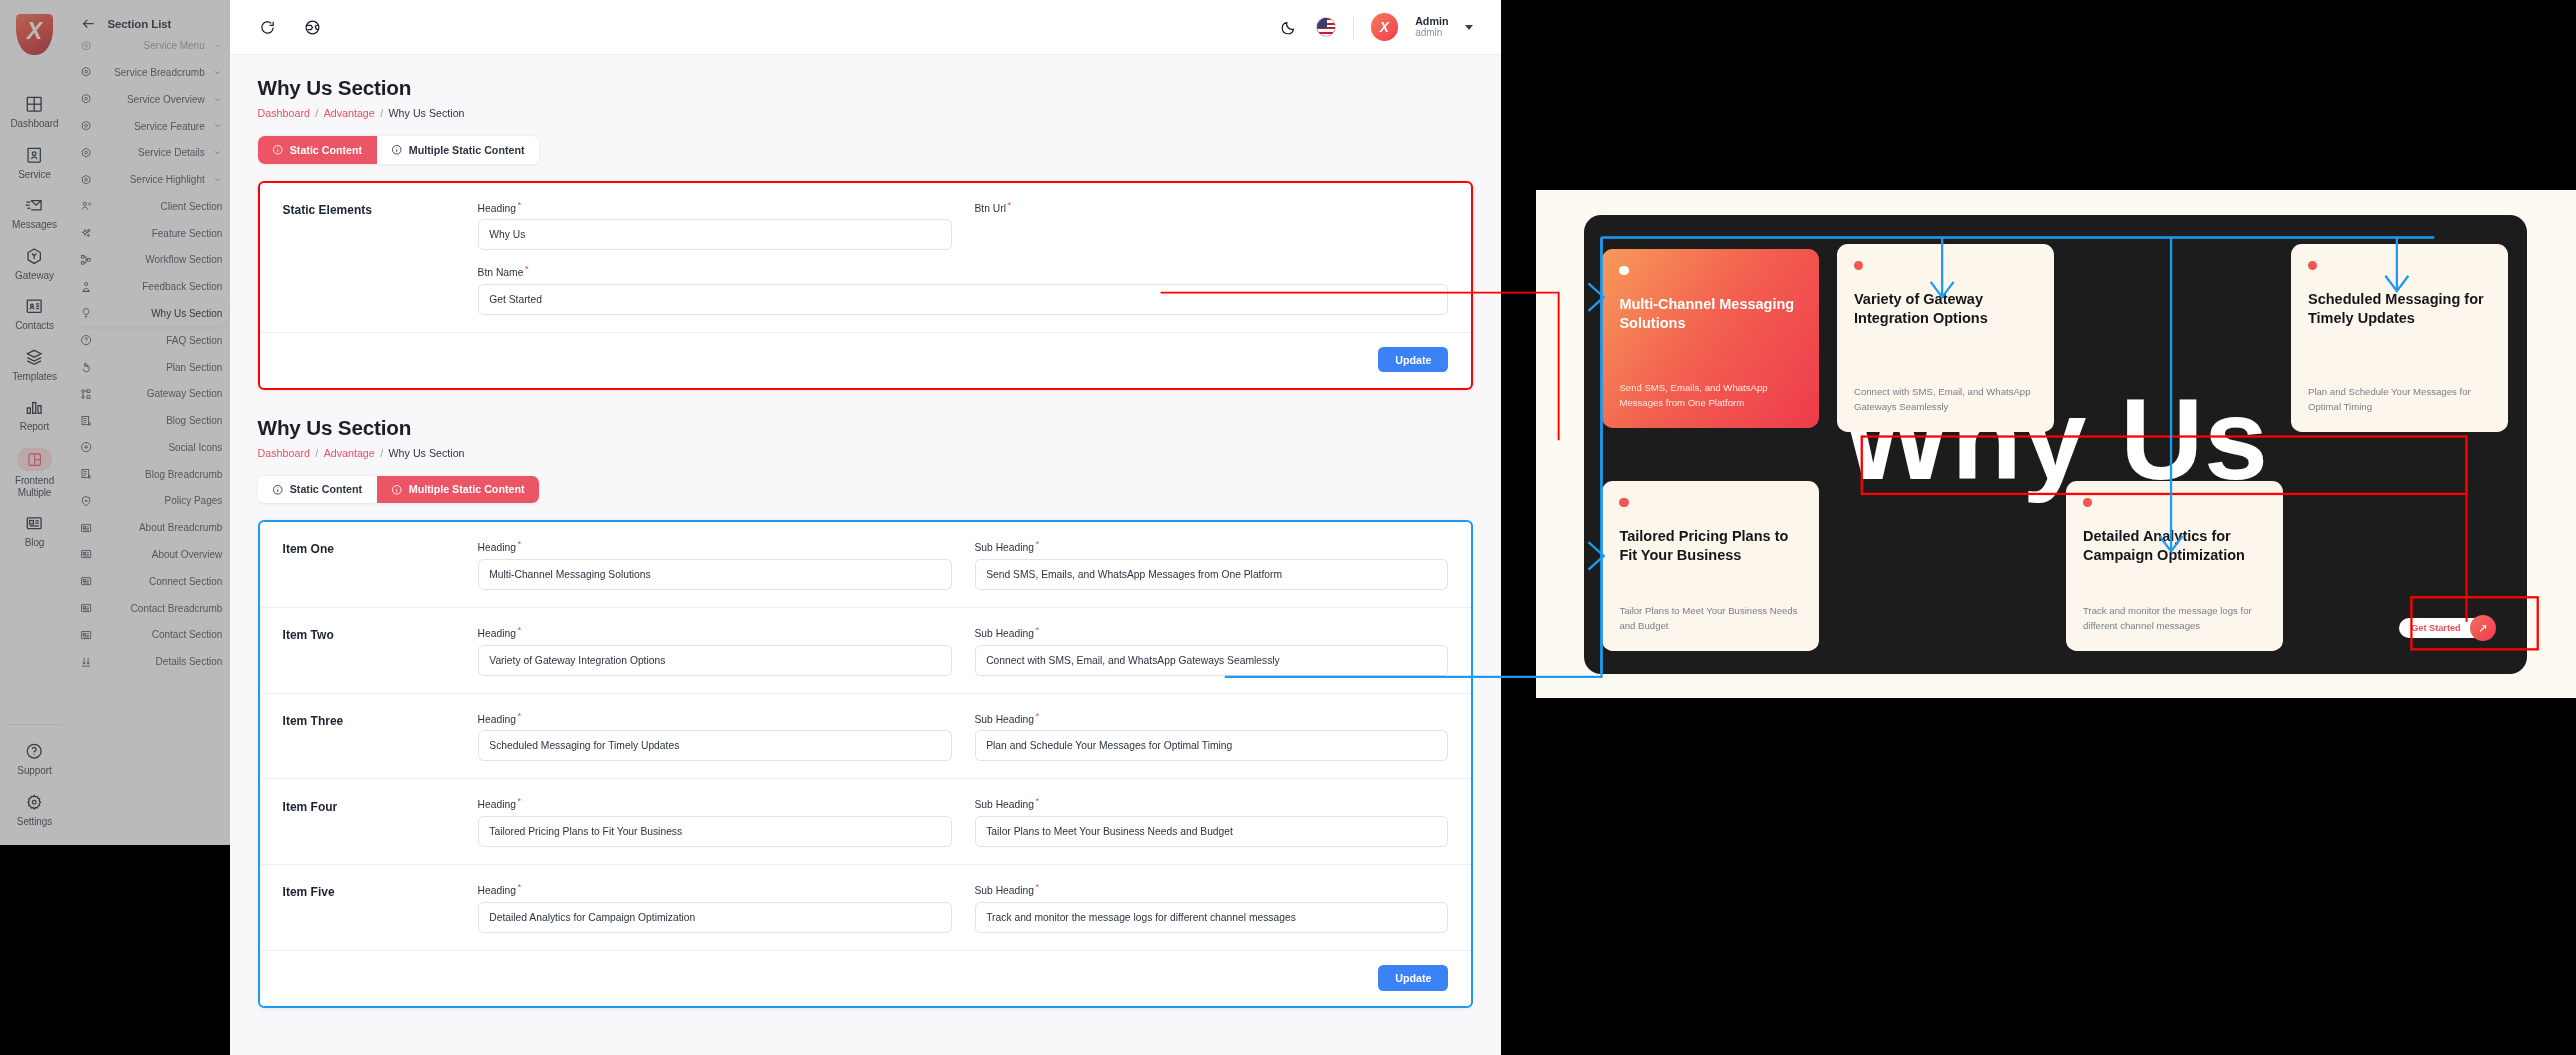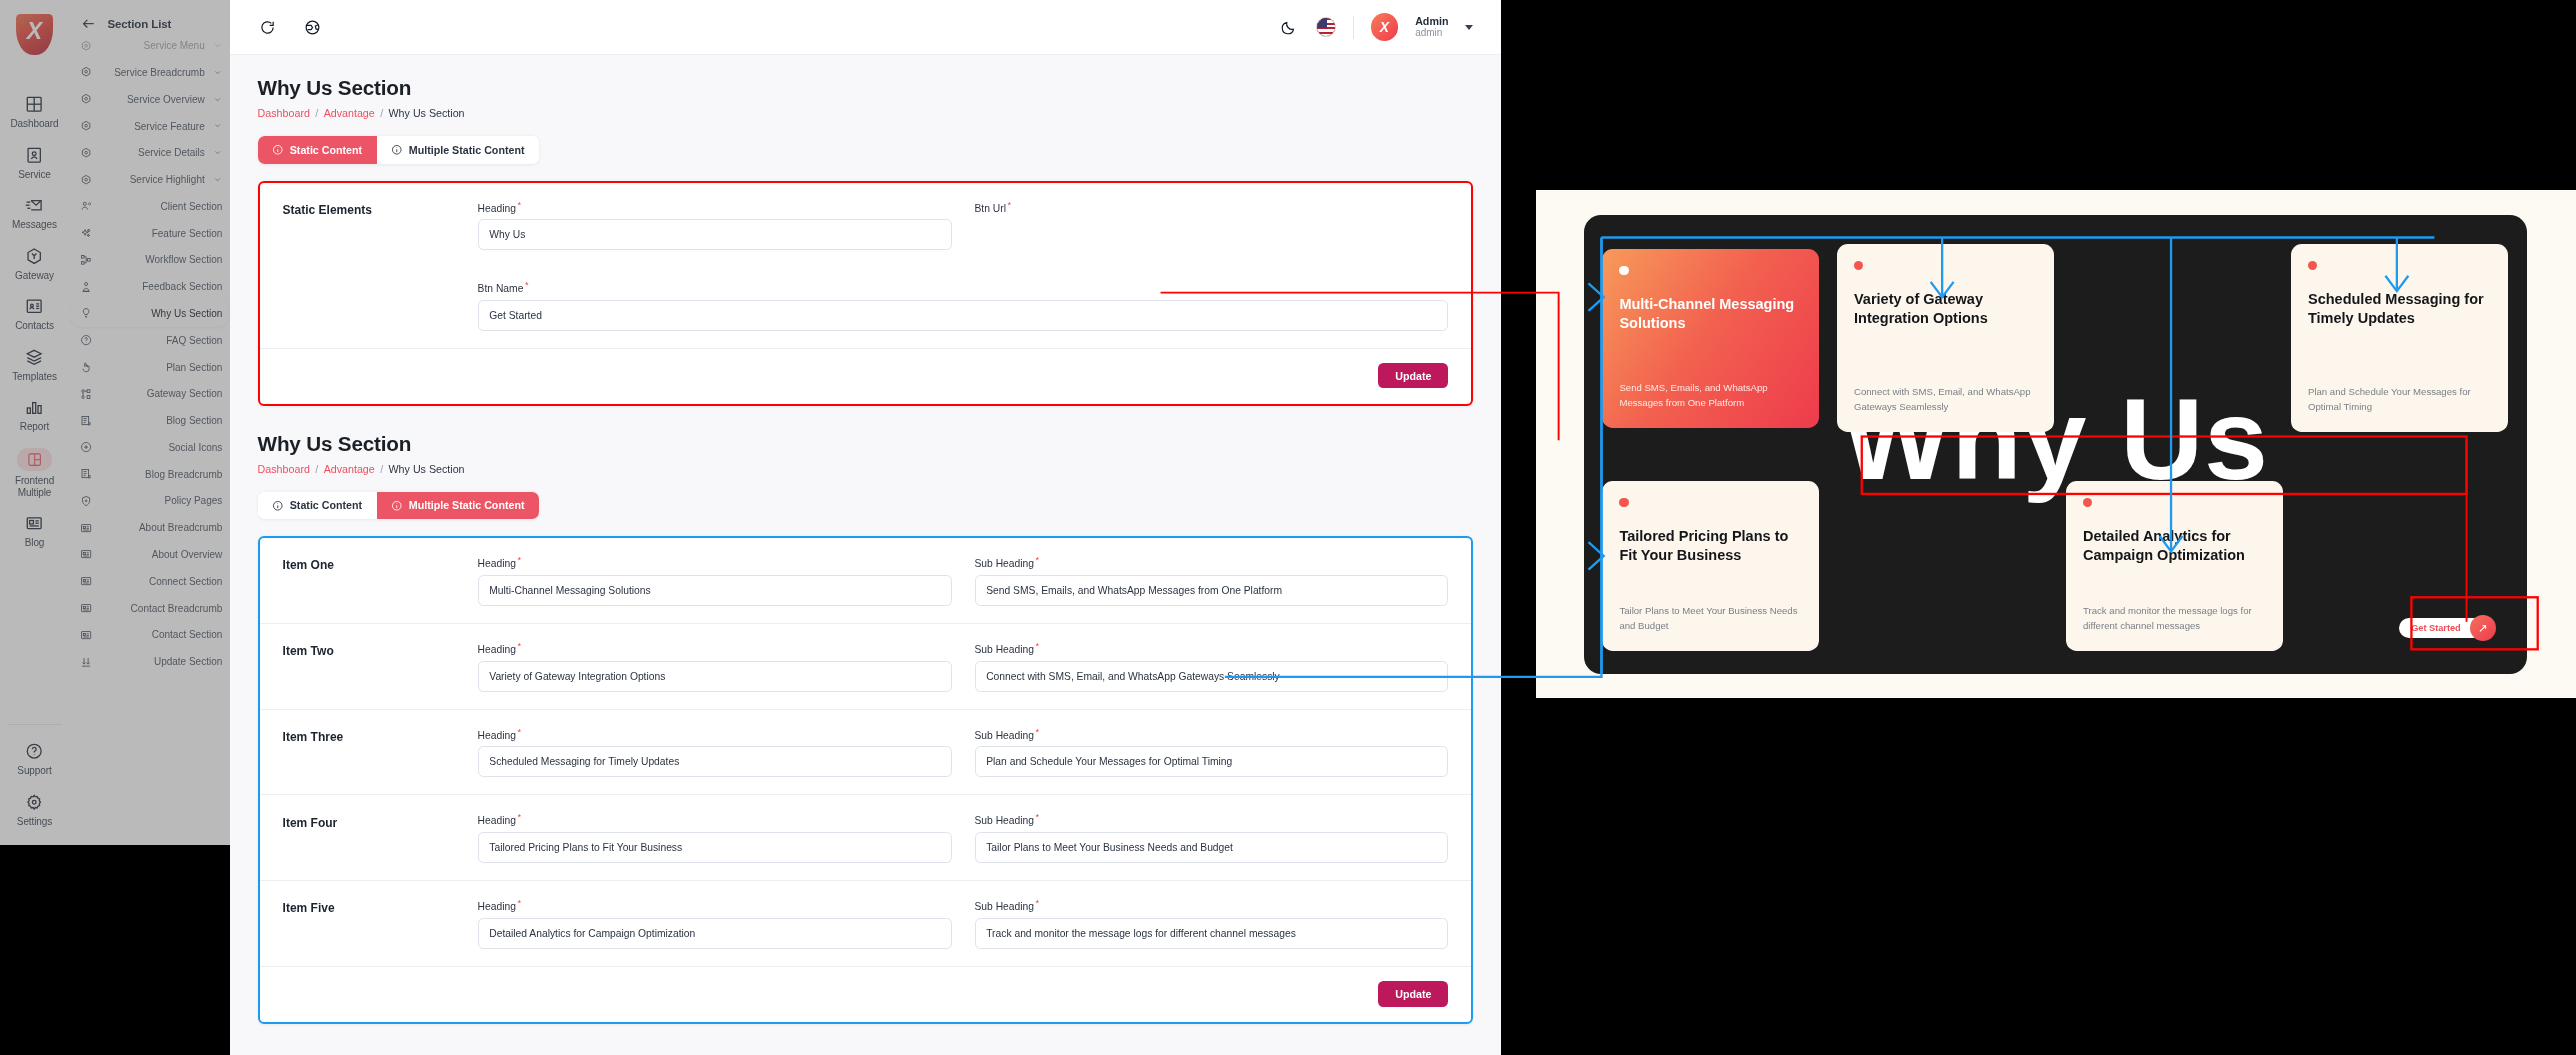--- a/index.html
+++ b/index.html
@@ -121,36 +121,36 @@
 
   .card {
     margin-top: 17px; background:#fff; border-radius: 6.1px;
     box-shadow: 0 0.8px 3.1px rgba(20,24,40,.07);
   }
   .card.outline-red { border: 2.3px solid #ff0000; }
   .card.outline-blue { border: 2.3px solid #1e9bf0; }
 
   .row { display:flex; padding: 17px 23px 0 23px; }
   .row .rowlabel { width: 195px; flex:0 0 195px; font-size:12px; font-weight:700; color:#1b2430; padding-top:3.1px;}
-  .fields { flex:1; display:flex; flex-wrap:wrap; gap: 16px 23px; }
+  .fields { flex:1; display:flex; flex-wrap:wrap; gap: 0 23px; }
   .fld { display:flex; flex-direction:column; }
   .fld.half { width: calc(50% - 11.5px); }
   .fld.full { width: 100%; }
   .fld .lab { font-size:10.3px; color:#2b3342; margin-bottom:5.4px; }
   .fld .lab .req { color:#ef4444; font-size:9.2px; vertical-align:super; margin-left:1.5px;}
   .fld input {
     height: 31px; border:0.8px solid #dfe2ea; border-radius:5.4px; padding: 0 10.7px;
     font-size:10.3px; color:#2b3342; font-family:"Liberation Sans",sans-serif;
     background:#fff; outline:none; width:100%;
   }
   .fld .spacer { height: 13.8px; }
   .divider { height:0.8px; background:#eceef3; margin: 17px 0 0 0; }
   .cardfoot { display:flex; justify-content:flex-end; padding: 13.8px 23px 15.3px 23px; }
   .btn-update {
-    background:#be185d; color:#fff; border:none; border-radius:5.4px;
+    background:#3b82f6; color:#fff; border:none; border-radius:5.4px;
     padding: 6.9px 17px; font-size:10.7px; font-weight:600; cursor:pointer;
     font-family:"Liberation Sans",sans-serif;
   }
   .itemrow { border-top:0.8px solid #eceef3; }
   .itemrow:first-child { border-top:none; }
   .itemrow .row { padding-bottom: 17px; }
 
   
   .preview {
     position:absolute; left:1536px; top:190px; width: 1040px; height: 508px;
@@ -637,21 +637,21 @@
       <div class="sec-item">
         <span class="sico">
             <svg viewBox="0 0 24 24">
               <line x1="8" y1="4" x2="8" y2="16"></line>
               <polyline points="5,13 8,16 11,13"></polyline>
               <line x1="16" y1="4" x2="16" y2="16"></line>
               <polyline points="13,13 16,16 19,13"></polyline>
               <line x1="4" y1="20" x2="20" y2="20"></line>
             </svg>
           </span>
-        <span class="slbl">Update Section</span>
+        <span class="slbl">Details Section</span>
       </div>
     </div>
   </div>
 
   <div class="dim"></div>
 
   <div class="main">
 
     <div class="topbar">
       <div class="tb-left">

